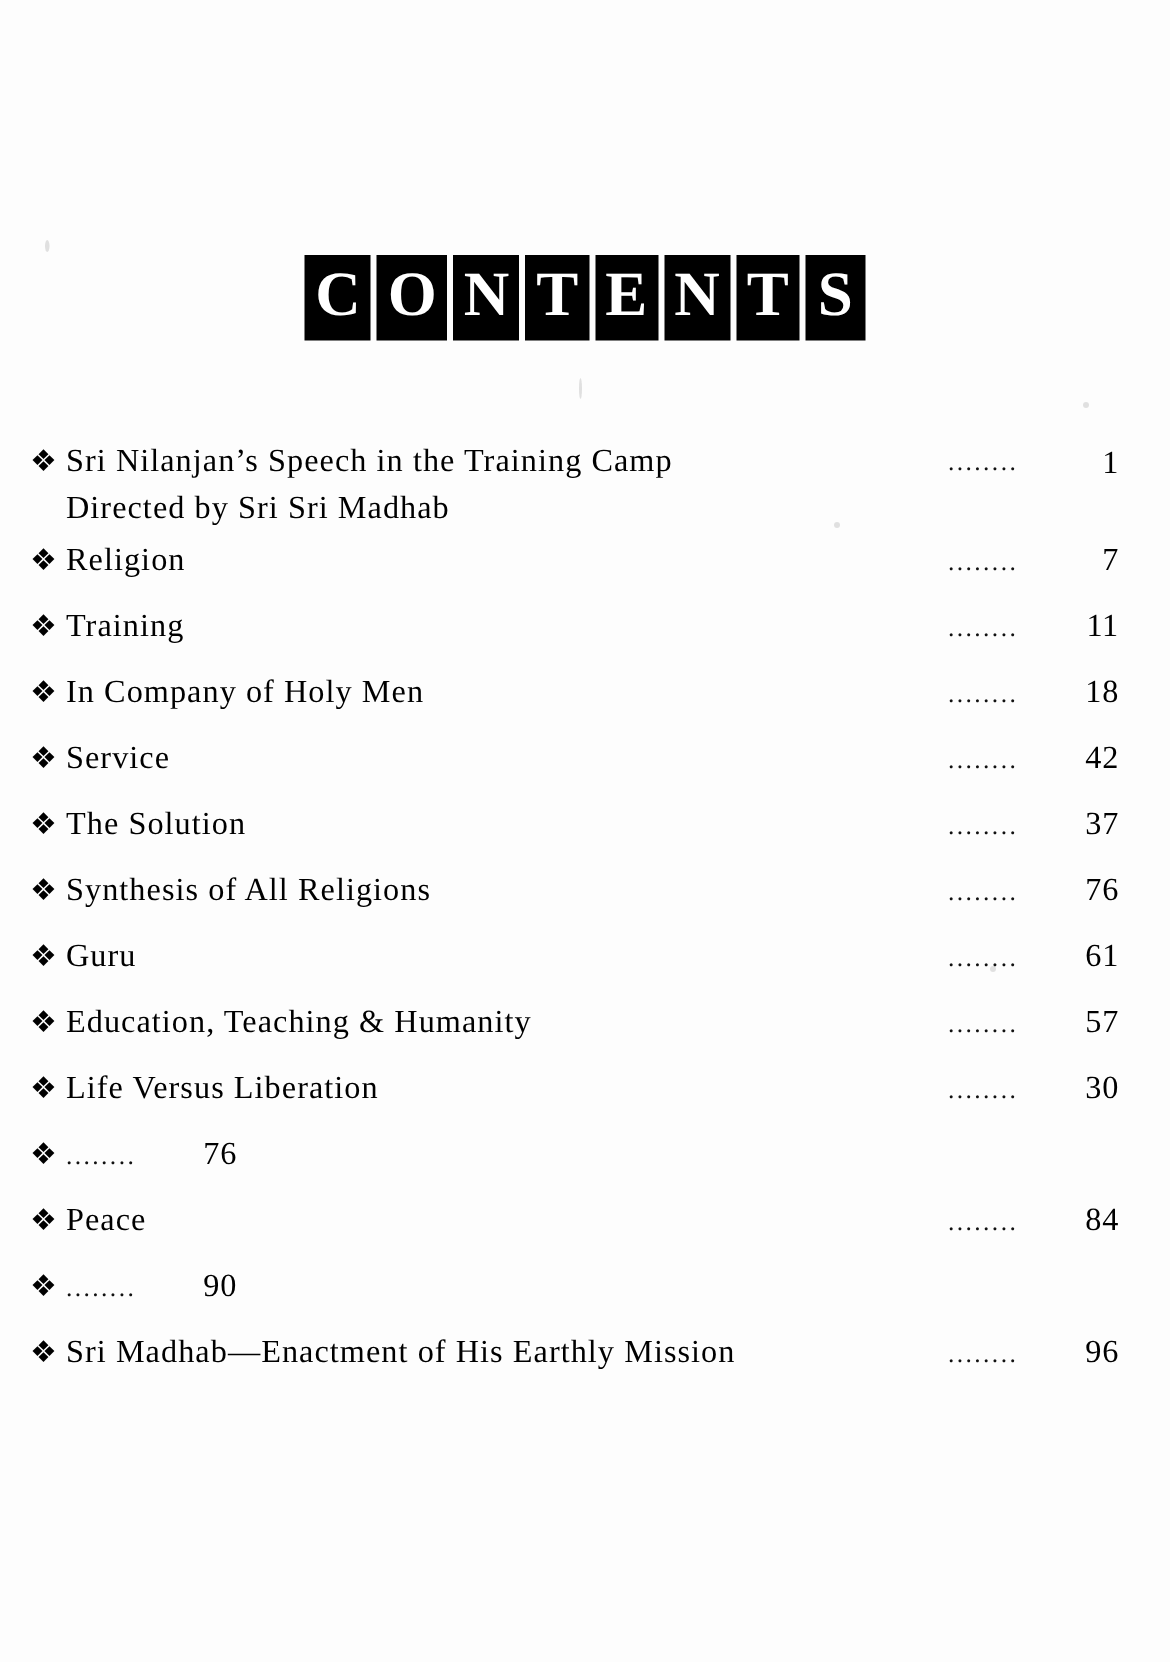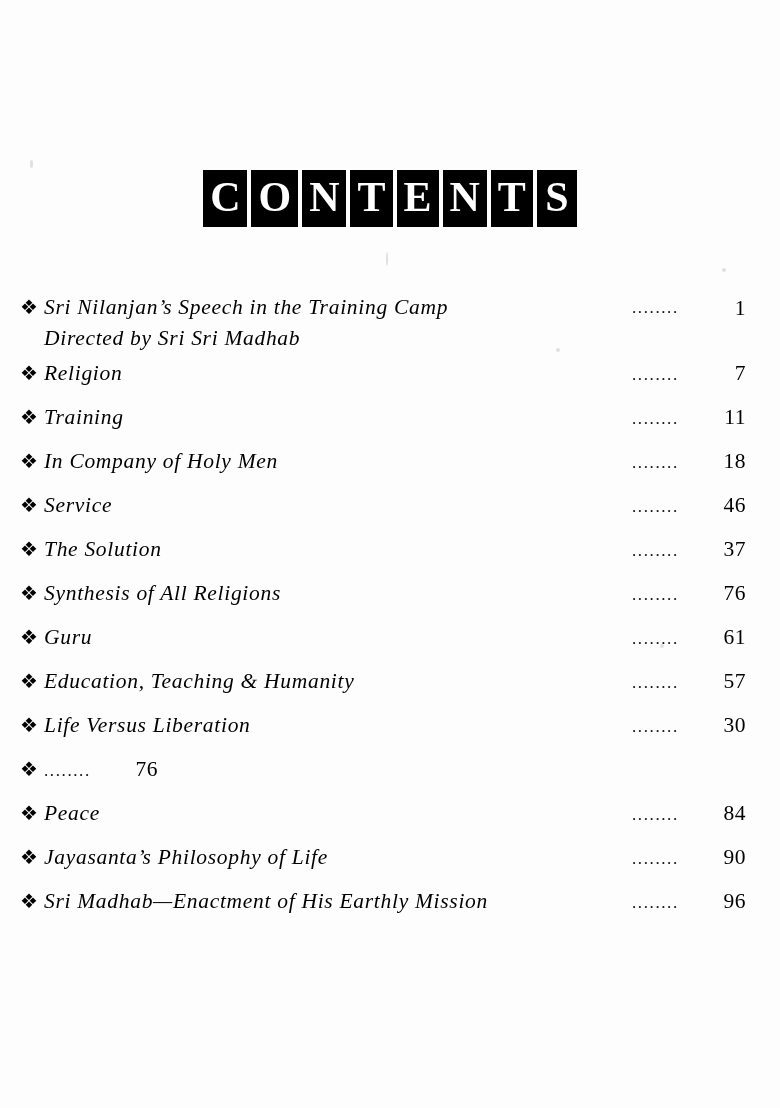--- a/index.html
+++ b/index.html
@@ -71,21 +71,20 @@
     color: #000;
     font-family: "DejaVu Sans", sans-serif;
   }
   .label {
     flex: 1 1 auto;
     font-size: 21.5px;
     line-height: 31px;
     letter-spacing: 0.7px;
     padding-right: 12px;
     max-width: 600px;
-    font-style: italic;
   }
   .label .line2 {
     display: block;
   }
   .dots {
     flex: 0 0 70px;
     text-align: left;
     font-size: 17px;
     line-height: 34px;
     letter-spacing: 1.6px;
@@ -163,21 +162,21 @@
       <span class="bullet">❖</span>
       <span class="label">In Company of Holy Men</span>
       <span class="dots">........</span>
       <span class="pageno">18</span>
     </div>
 
     <div class="row">
       <span class="bullet">❖</span>
       <span class="label">Service</span>
       <span class="dots">........</span>
-      <span class="pageno">46</span>
+      <span class="pageno">42</span>
     </div>
 
     <div class="row">
       <span class="bullet">❖</span>
       <span class="label">The Solution</span>
       <span class="dots">........</span>
       <span class="pageno">37</span>
     </div>
 
     <div class="row">
@@ -216,21 +215,20 @@
 
     <div class="row">
       <span class="bullet">❖</span>
       <span class="label">Peace</span>
       <span class="dots">........</span>
       <span class="pageno">84</span>
     </div>
 
     <div class="row">
       <span class="bullet">❖</span>
-      <span class="label">Jayasanta’s Philosophy of Life</span>
       <span class="dots">........</span>
       <span class="pageno">90</span>
     </div>
 
     <div class="row">
       <span class="bullet">❖</span>
       <span class="label">Sri Madhab—Enactment of His Earthly Mission</span>
       <span class="dots">........</span>
       <span class="pageno">96</span>
     </div>

